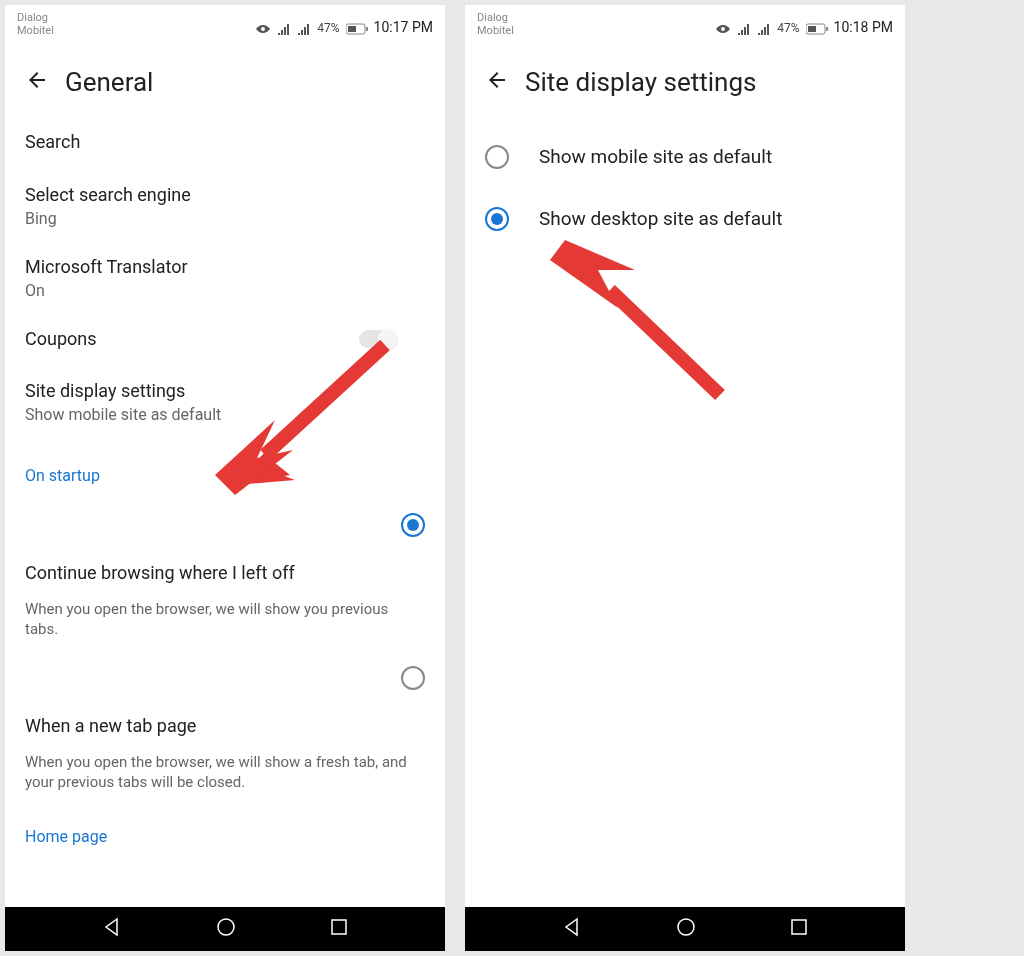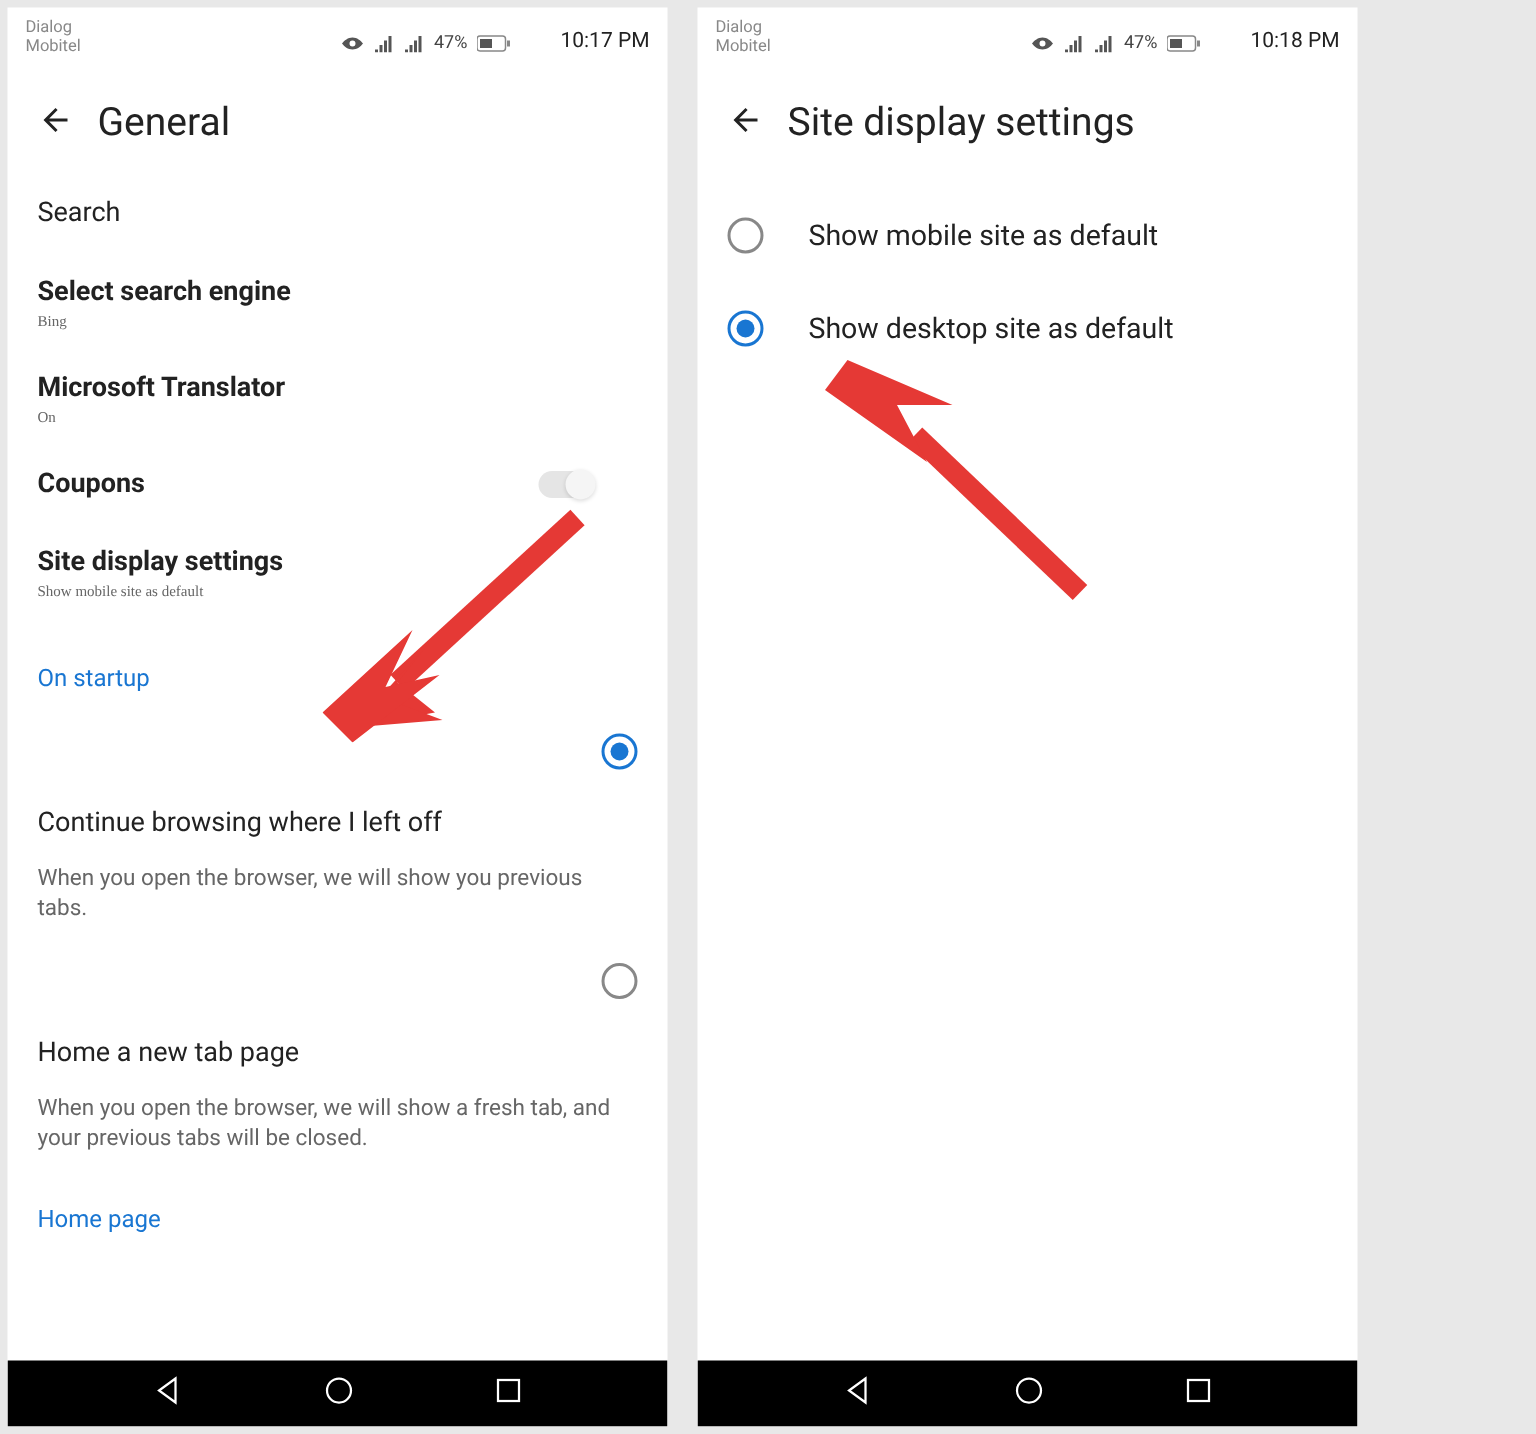--- a/index.html
+++ b/index.html
@@ -38,21 +38,21 @@
     }
     .status-right {
       display: flex;
       align-items: flex-end;
       gap: 6px;
       color: #444;
       font-size: 13px;
       padding-top: 8px;
     }
     .status-right svg { display: block; }
-    .status-time { font-weight: 400; color: #222; font-size: 14px; margin-left: 28px; }
+    .status-time { font-weight: 400; color: #222; font-size: 14px; }
     .header {
       display: flex;
       align-items: center;
       padding: 20px 20px 24px 20px;
       gap: 16px;
     }
     .back-arrow {
       cursor: pointer;
     }
     .header-title {
@@ -72,27 +72,25 @@
     .setting-row {
       display: flex;
       justify-content: space-between;
       align-items: center;
       padding: 6px 0 20px 0;
     }
     .setting-title {
       font-size: 18px;
       color: #222;
       line-height: 1.4;
-      font-weight: bold;
     }
     .setting-sub {
-      font-size: 10px;
+      font-size: 16px;
       color: #666;
       margin-top: 2px;
-      font-family: Liberation Serif, serif;
     }
     .toggle {
       width: 36px;
       height: 18px;
       background: #e5e5e5;
       border-radius: 10px;
       position: relative;
       margin-right: 30px;
     }
     .toggle::after {
@@ -260,21 +258,21 @@
         <div class="radio checked"></div>
         <div class="radio-content">
           <div class="radio-title">Continue browsing where I left off</div>
           <div class="radio-desc">When you open the browser, we will show you previous tabs.</div>
         </div>
       </div>
 
       <div class="radio-item">
         <div class="radio"></div>
         <div class="radio-content">
-          <div class="radio-title">Home a new tab page</div>
+          <div class="radio-title">When a new tab page</div>
           <div class="radio-desc">When you open the browser, we will show a fresh tab, and your previous tabs will be closed.</div>
         </div>
       </div>
 
       <div class="link-text">Home page</div>
     </div>
 
     <svg class="arrow-annotation" style="left:200px;top:330px;" width="200" height="170" viewBox="0 0 200 170">
       <path d="M180 10 L60 120" stroke="#e53935" stroke-width="14" fill="none"></path>
       <path d="M30 150 L80 95 L60 120 L85 140 Z" fill="#e53935"></path>

